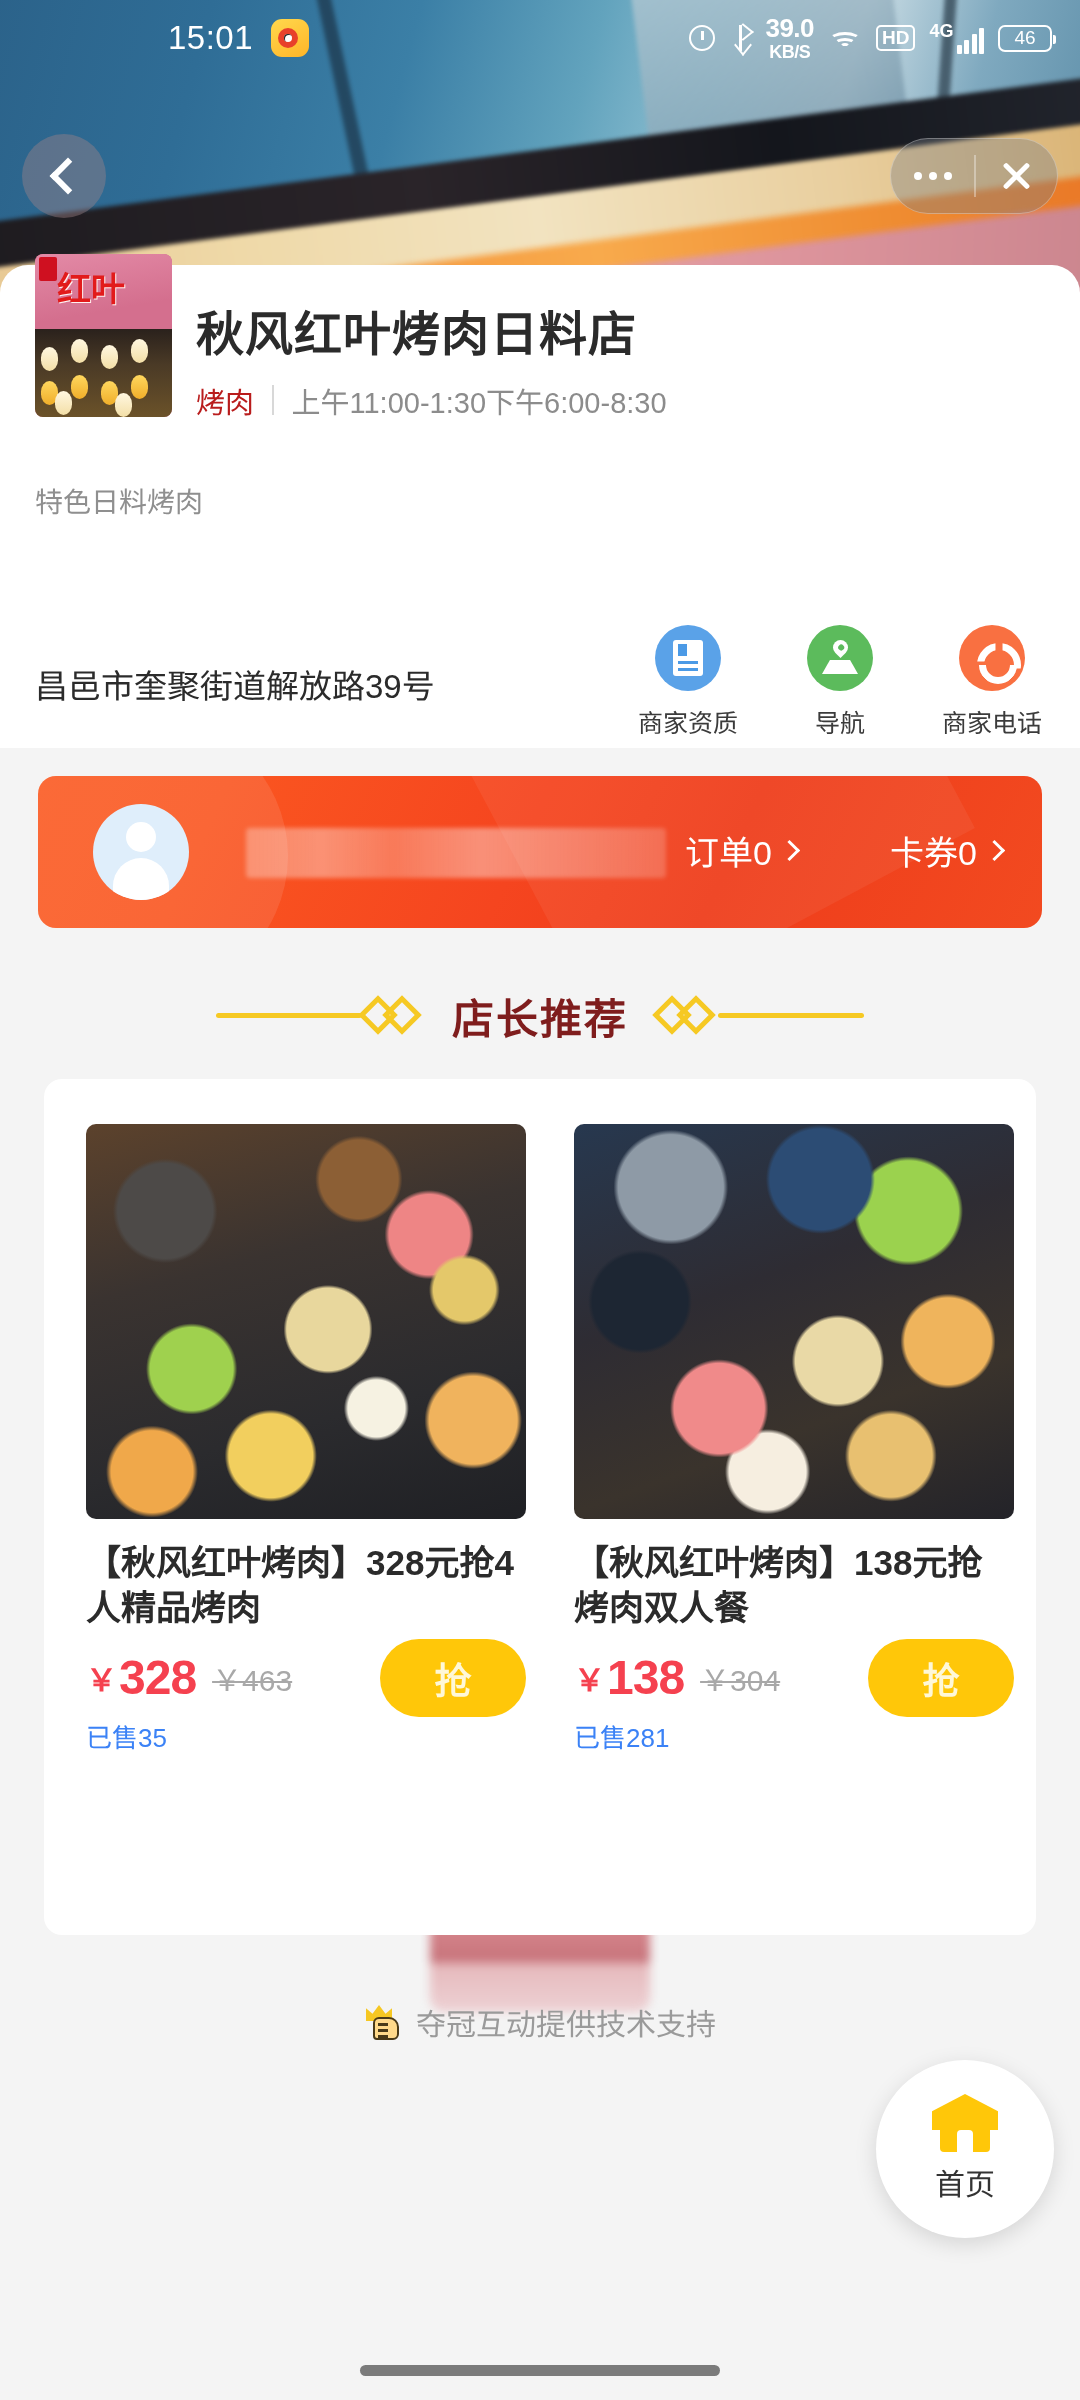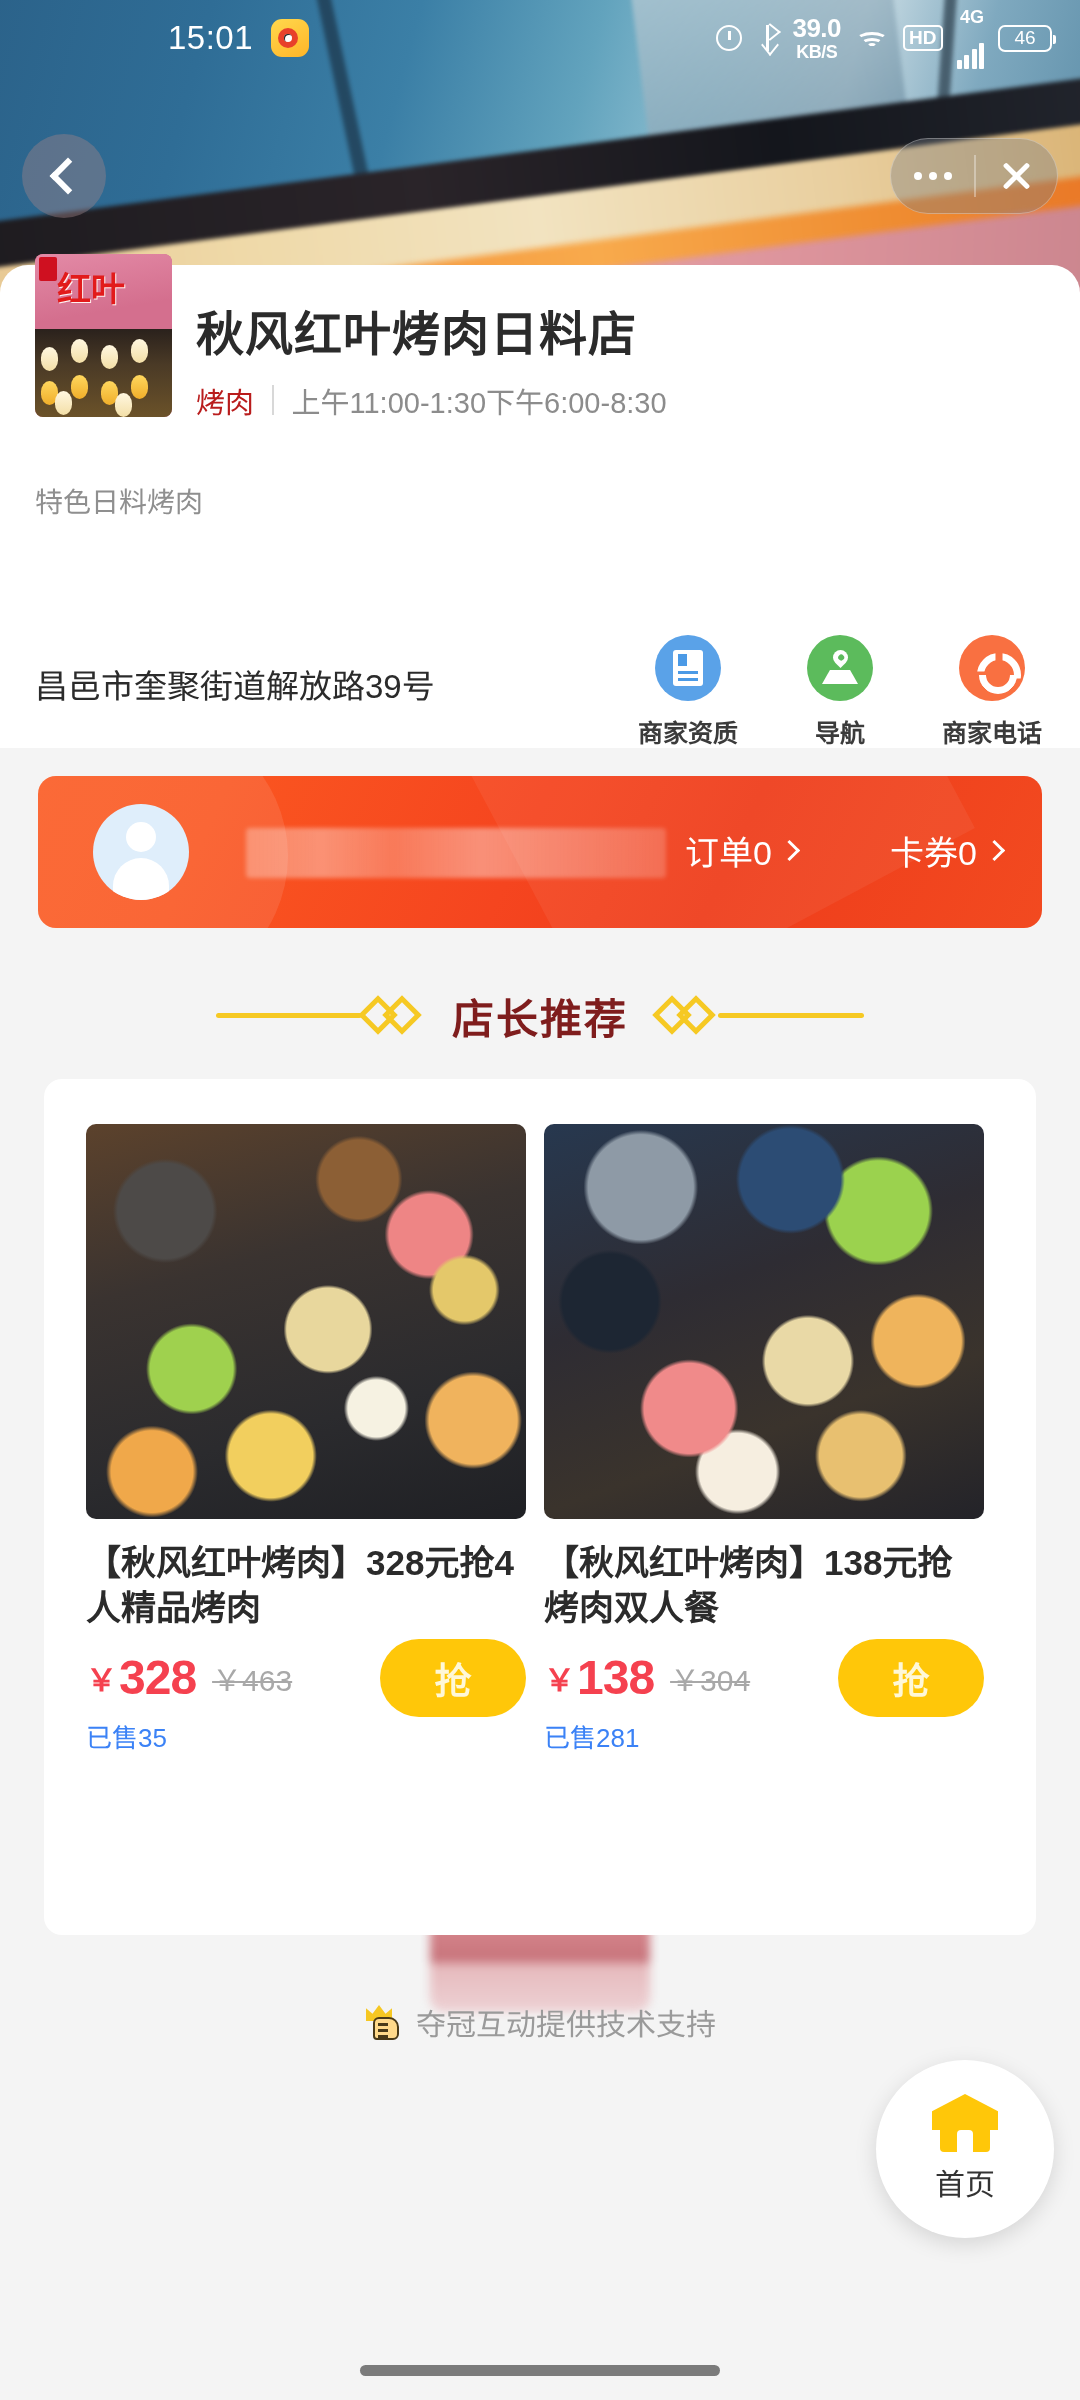--- a/index.html
+++ b/index.html
@@ -114,21 +114,21 @@
     border-radius: 50% 50% 0 0;
     transform: translateX(-50%);
   }
   .ic-wifi .a1 { width: 32px; height: 17px; }
   .ic-wifi .a2 { width: 21px; height: 11px; }
   .ic-wifi .a3 { width: 10px; height: 6px; }
   .ic-hd {
     border: 2.6px solid #fff; border-radius: 5px;
     font-size: 19px; font-weight: 700; padding: 1px 4px; line-height: 1.05;
   }
-  .ic-4g { display:flex; align-items:flex-end; gap: 3px; flex-direction: column; }
+  .ic-4g { display:flex; align-items:flex-end; gap: 3px; }
   .ic-4g .lbl { font-size: 18px; font-weight: 700; line-height: 1; margin-bottom: 14px; }
   .bars { display: flex; align-items: flex-end; gap: 2.5px; height: 26px; }
   .bars i { width: 5px; background:#fff; border-radius: 1px; display:block; }
   .bars i:nth-child(1){height: 9px;}
   .bars i:nth-child(2){height: 14px;}
   .bars i:nth-child(3){height: 20px;}
   .bars i:nth-child(4){height: 26px;}
   .ic-batt {
     width: 54px; height: 27px; border: 2.6px solid #fff; border-radius: 7px;
     display:flex; align-items:center; justify-content:center;
@@ -204,22 +204,22 @@
   #shop-meta .bar { width: 1.5px; height: 30px; background: #d8d8d8; margin: 0 18px; }
   #shop-tagline {
     position: absolute; left: 35px; top: 215px;
     font-size: 28px; color: #8f8f8f;
   }
   #shop-address {
     position: absolute; left: 35px; top: 395px;
     font-size: 33px; color: #2b2b2b;
   }
   #action-row {
-    position: absolute; right: 26px; top: 370px;
-    display: flex; gap: 28px; font-weight: bold;
+    position: absolute; right: 26px; top: 360px;
+    display: flex; gap: 28px;
   }
   .action-item { width: 124px; display: flex; flex-direction: column; align-items: center; }
   .action-circle {
     width: 66px; height: 66px; border-radius: 50%;
     display: flex; align-items: center; justify-content: center;
   }
   .action-label { margin-top: 12px; font-size: 25px; color: #3b3b3b; white-space: nowrap; }
   .ic-card { width: 30px; height: 36px; background: #fff; border-radius: 3px; position: relative; }
   .ic-card::before { content:""; position:absolute; left: 5px; top: 4px; width: 9px; height: 12px; background:#4b9ae6; }
   .ic-card::after  { content:""; position:absolute; left: 5px; bottom: 5px; width: 20px; height: 3px; background:#4b9ae6; box-shadow: 0 -7px 0 0 #4b9ae6; }
@@ -299,21 +299,21 @@
   #section-title .gem span.g2 { left: 26px; }
   #section-title .txt { font-size: 42px; font-weight: 700; color: #7f1d1d; padding: 0 28px; letter-spacing: 2px; }
 
   
   #product-card {
     position: absolute; left: 44px; top: 1079px;
     width: 992px; height: 856px;
     background: #fff; border-radius: 18px;
     z-index: 4;
   }
-  #product-list { display: flex; gap: 18px; padding: 45px 42px 0 42px; }
+  #product-list { display: flex; gap: 48px; padding: 45px 42px 0 42px; }
   .product { width: 440px; }
   .p-image {
     width: 440px; height: 395px; border-radius: 10px; overflow: hidden;
     position: relative; background: #3b3026;
   }
   .p-img-a { background:
       radial-gradient(circle at 18% 22%, #4d4a48 0 10%, transparent 11%),
       radial-gradient(circle at 62% 14%, #8c5f35 0 9%, transparent 10%),
       radial-gradient(circle at 86% 42%, #e4c86a 0 7%, transparent 8%),
       radial-gradient(circle at 24% 62%, #9fd14e 0 10%, transparent 11%),

